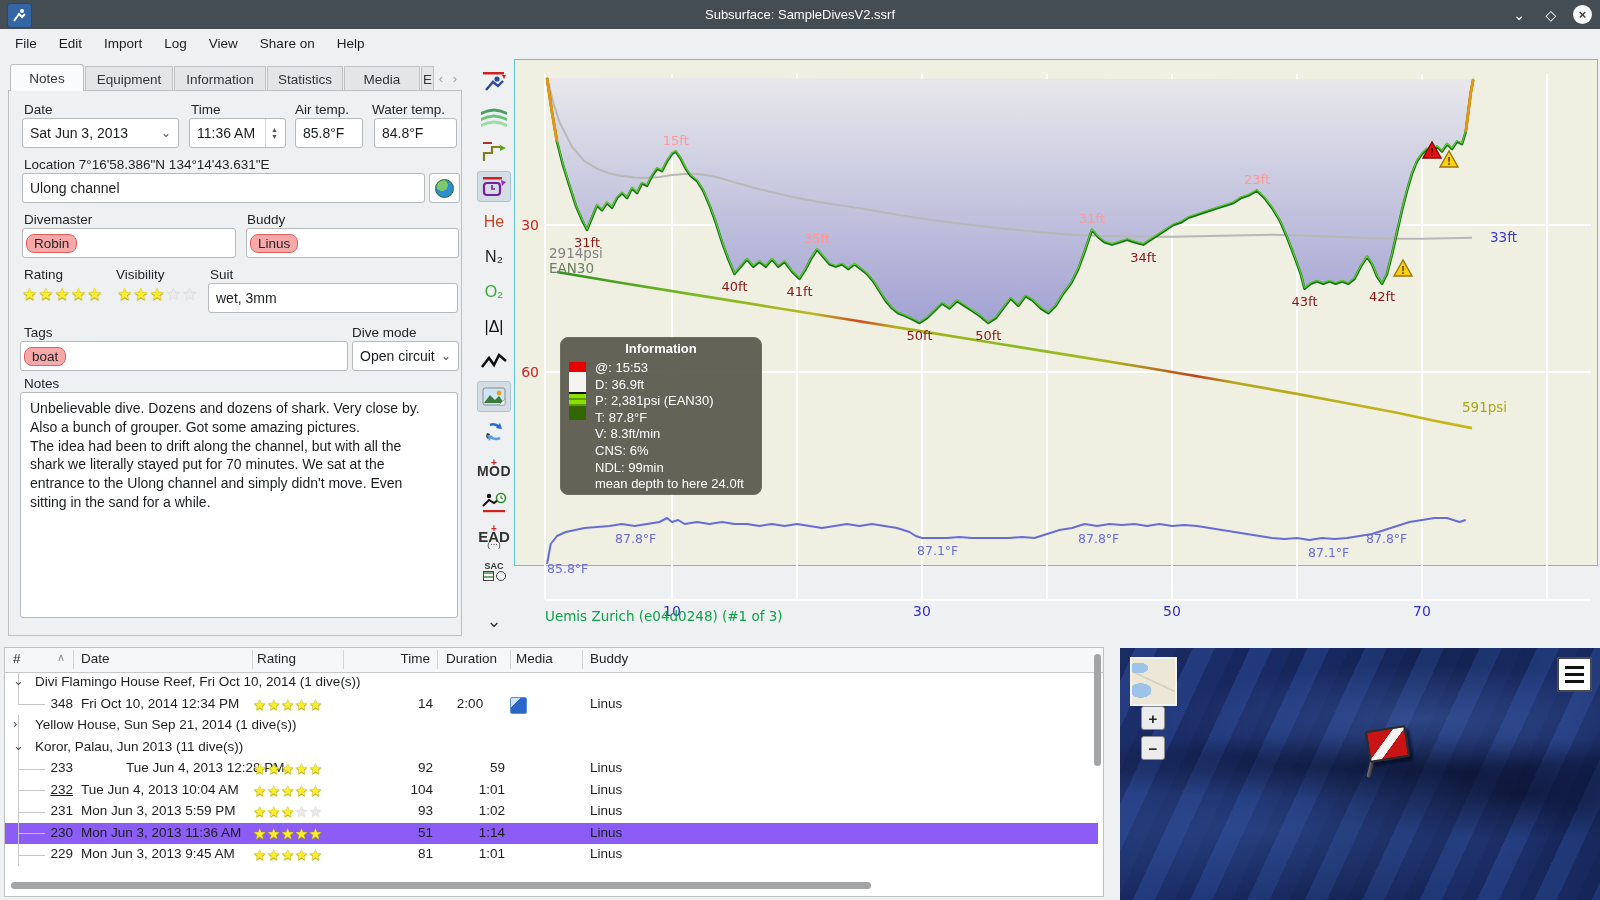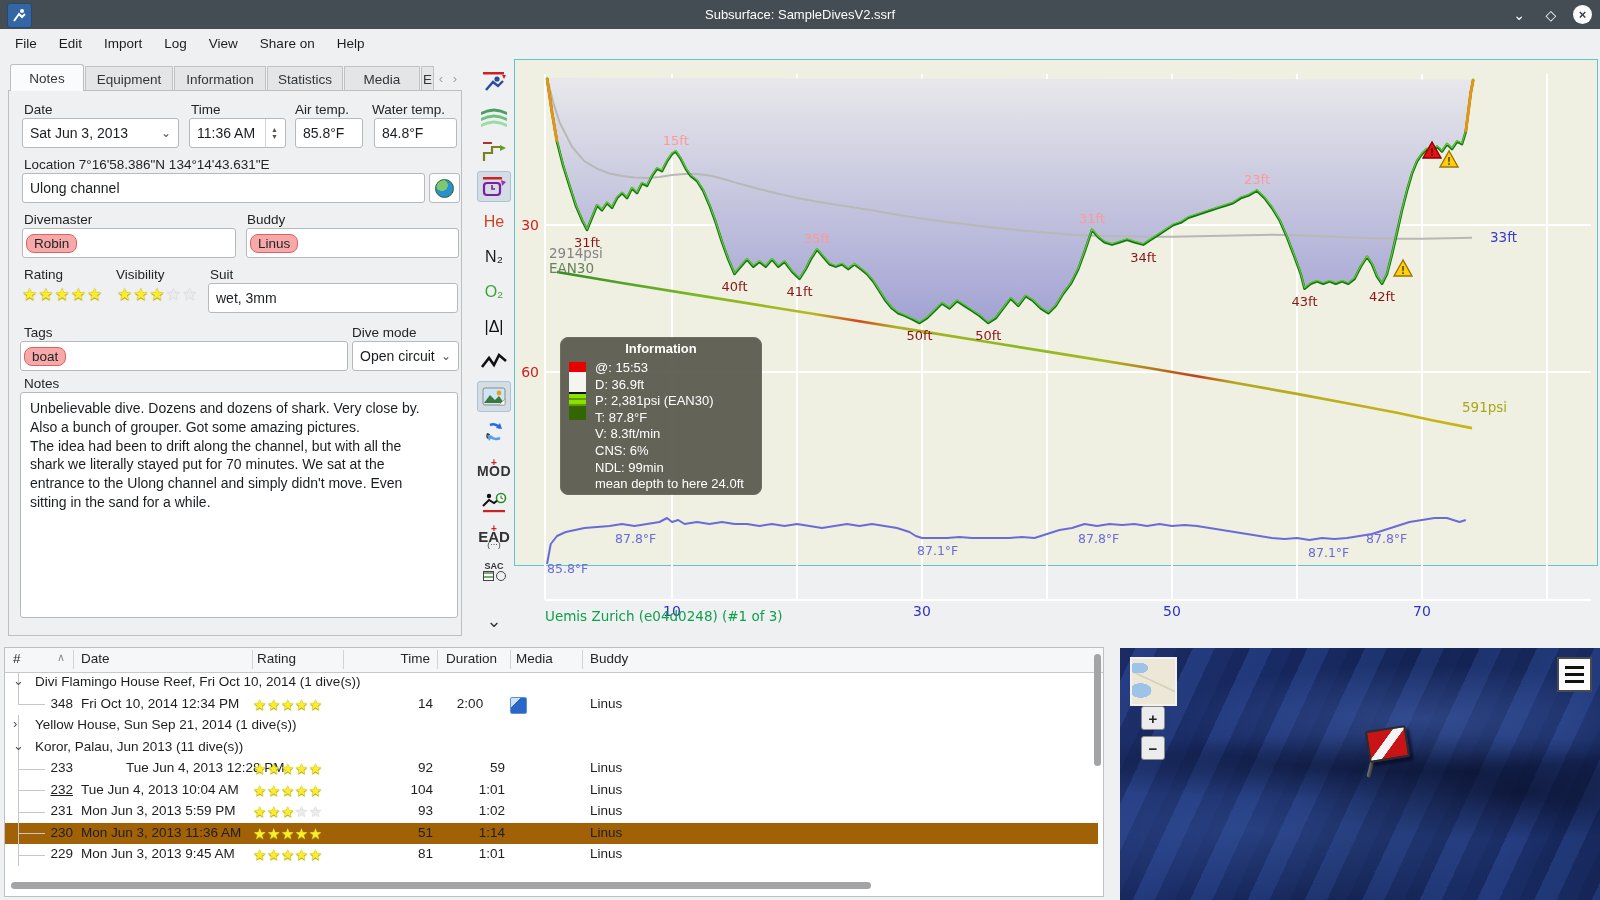--- a/index.html
+++ b/index.html
@@ -43,21 +43,21 @@
   .info-title{text-align:center;font-weight:bold;padding-top:3px;font-size:13px;}
   .info-lines{position:absolute;left:34px;top:22px;line-height:16.6px;white-space:nowrap;}
   .info-swatch{position:absolute;left:8px;top:24px;width:17px;}
   .sw{width:17px;}
   
   .dive-table{position:absolute;left:4px;top:647px;width:1100px;height:250px;background:#fff;border:1px solid #bfc0c2;box-sizing:border-box;overflow:hidden;}
   .dt-header{position:absolute;left:0;top:0;width:100%;height:24px;background:#f6f7f8;border-bottom:1px solid #c6c8ca;font-size:13.5px;color:#232629;}
   .dt-header .hl{position:absolute;top:3px;}
   .hsep{position:absolute;top:2px;height:19px;width:1px;background:#d2d4d6;}
   .drow{position:absolute;left:0;width:1093px;height:21.5px;font-size:13.5px;color:#1c1e20;}
-  .drow.sel{background:#a16207;}
+  .drow.sel{background:#8b5cf6;}
   .cell{position:absolute;top:2px;white-space:nowrap;}
   .tstars{font-size:15px;letter-spacing:0.5px;}
   .chev{position:absolute;left:8px;top:1px;color:#4a4f54;font-size:13px;}
   .tree-v{position:absolute;left:13px;width:1px;background:#c4c6c8;}
   .tree-h{position:absolute;left:13px;height:1px;background:#c4c6c8;}
   .media-ic{position:absolute;width:15px;height:15px;border:1px solid #5b92d2;border-radius:2px;background:linear-gradient(135deg,#cfe2f5 0 30%,#2a66c8 31% 100%);}
   .scroll-thumb{position:absolute;background:#a2a4a6;border-radius:4px;}
   
   .map{position:absolute;left:1120px;top:648px;width:480px;height:252px;overflow:hidden;
     background-color:#1d3472;

